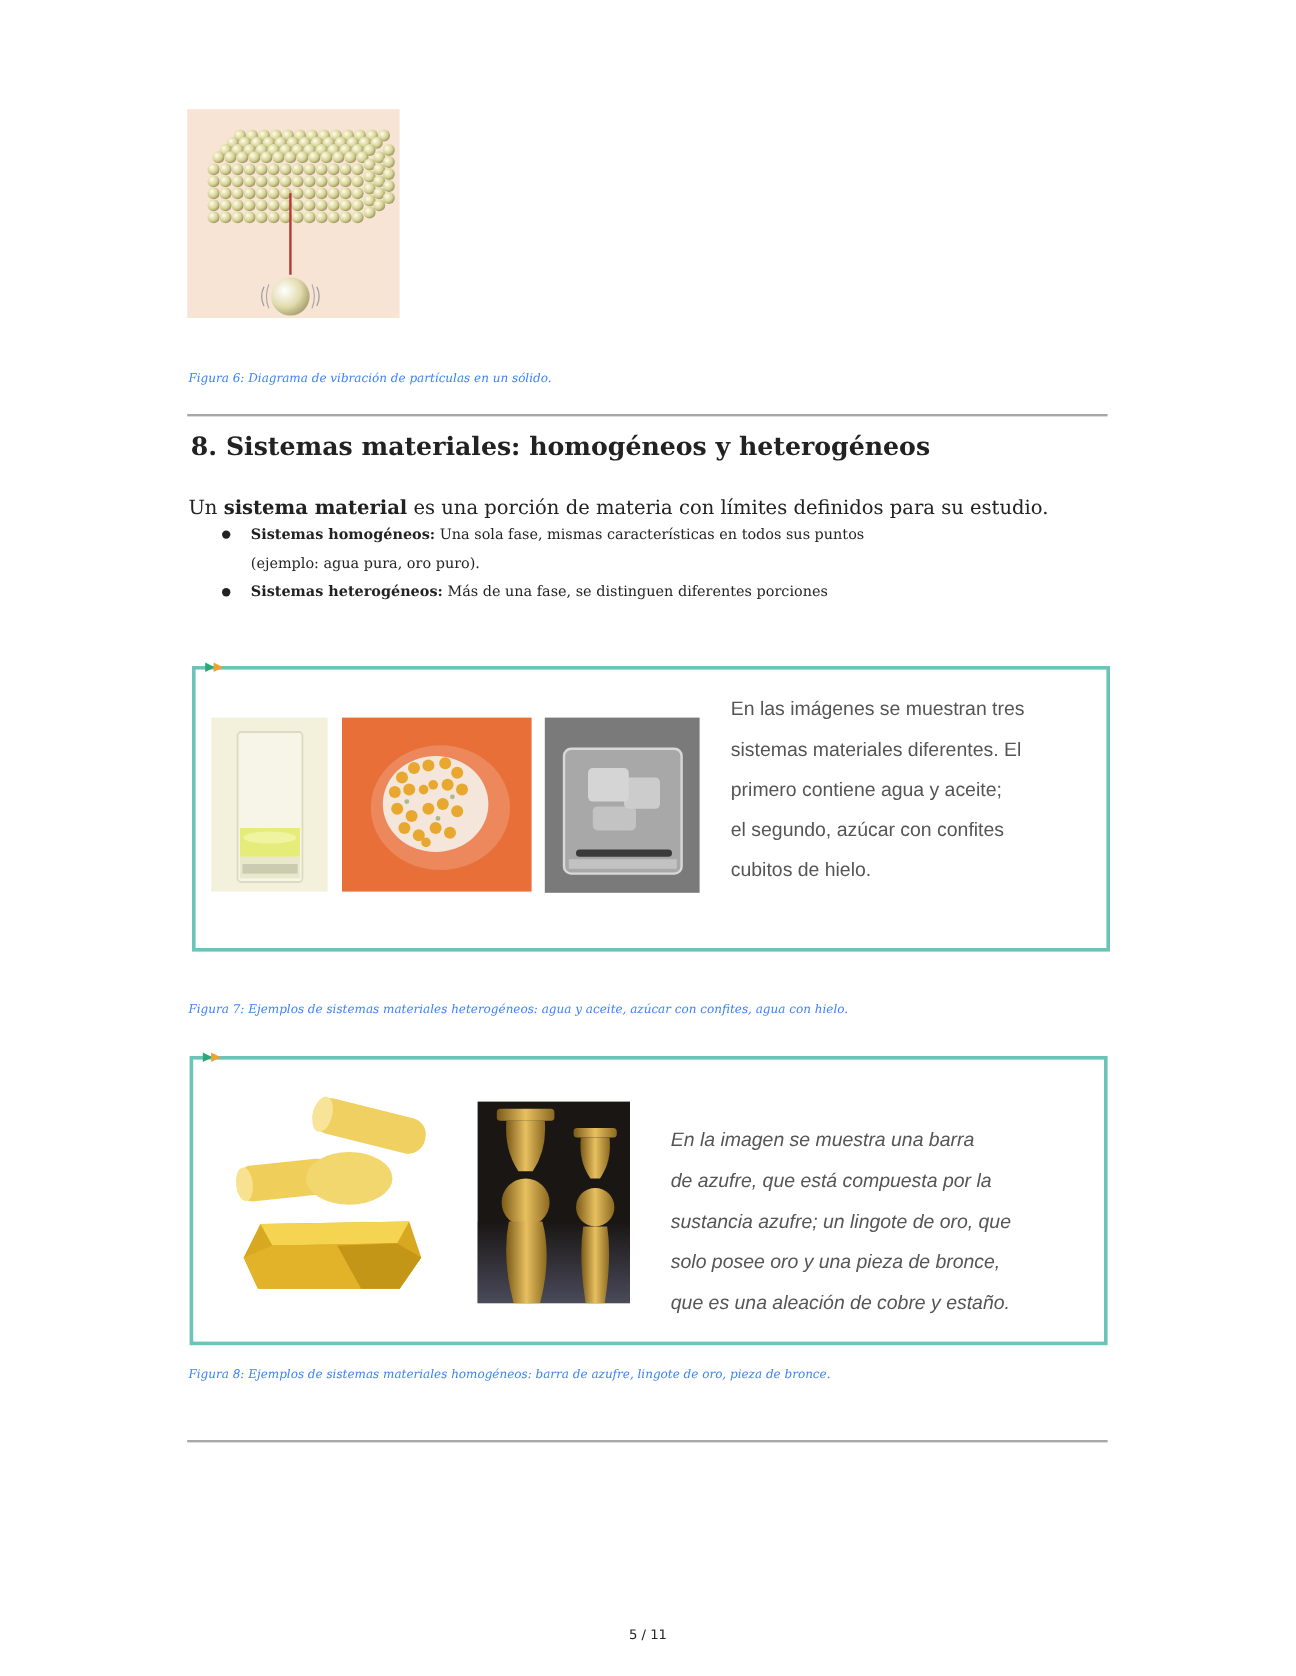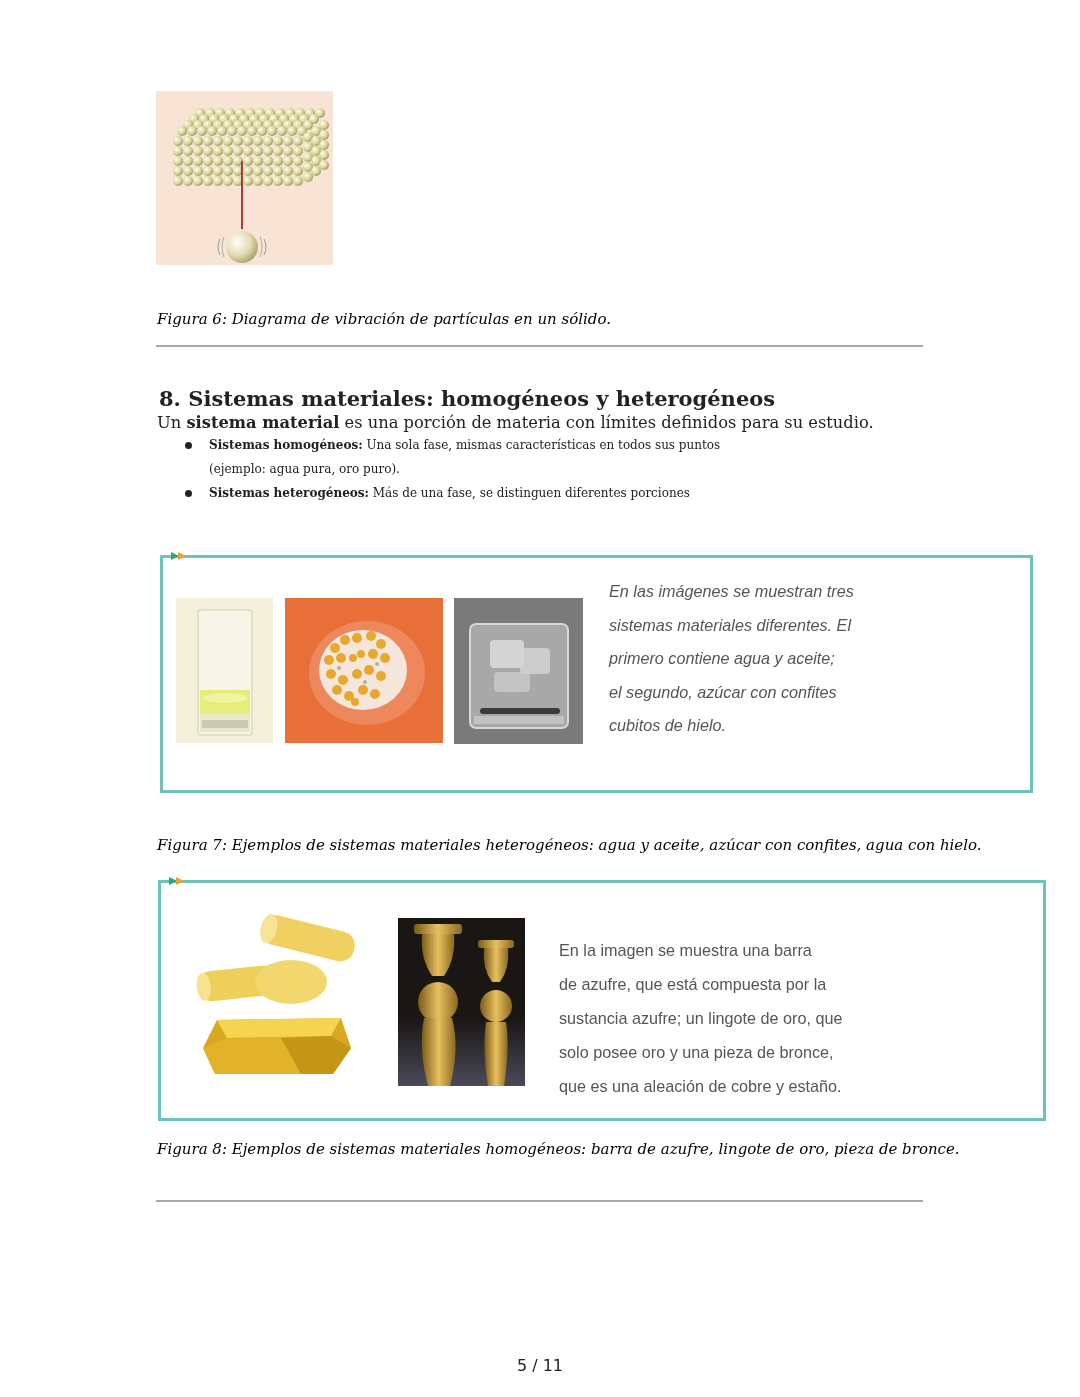--- a/index.html
+++ b/index.html
@@ -3,38 +3,38 @@
 <meta charset="utf-8">
 <style>
   html, body { margin: 0; padding: 0; background: #ffffff; }
   body { width: 1080px; height: 1397px; position: relative; overflow: hidden; font-family: "DejaVu Serif", serif; color: #222; }
   .abs { position: absolute; }
 
   
   .fig6 { left: 156px; top: 91px; width: 177px; height: 174px; background: #f8e4d4; overflow: hidden; }
   .fig6 svg { display: block; }
 
-  .caption { left: 157px; font-family: "DejaVu Serif", serif; font-style: italic; font-size: 15px; color: #000000; white-space: nowrap; }
+  .caption { left: 157px; font-family: "DejaVu Serif", serif; font-style: italic; font-size: 10px; color: #3b82f6; white-space: nowrap; }
   .hr { left: 156px; width: 767px; height: 2px; background: #a8a8a8; }
 
-  .h2 { left: 159px; top: 359px; font-family: "DejaVu Serif", serif; font-weight: bold; font-size: 21px; color: #222; white-space: nowrap; margin-top: 27px; }
+  .h2 { left: 159px; top: 359px; font-family: "DejaVu Serif", serif; font-weight: bold; font-size: 21px; color: #222; white-space: nowrap; }
   .intro { left: 157px; top: 392px; font-size: 16.3px; white-space: nowrap; margin-top: 21px; }
   .intro b { font-weight: bold; }
 
   .list { left: 185px; top: 433px; width: 740px; margin: 0; padding: 0; list-style: none; font-size: 12px; line-height: 24px; }
   .list li { position: relative; padding-left: 24px; }
   .list li .bullet { position: absolute; left: 0px; top: 9px; width: 7px; height: 7px; border-radius: 50%; background: #222; }
   .list li b { font-weight: bold; }
 
   
   .panel { left: 160px; border: 3px solid #6cc4b8; border-right-width: 3px; background: #fff; box-sizing: border-box; }
   .panel-marker { position: absolute; top: -7px; left: 6px; width: 24px; height: 10px; }
   .panel-text { position: absolute; font-family: "Liberation Sans", sans-serif; color: #555; font-size: 16.2px; }
 
-  .page-num { left: 0; width: 1080px; top: 1356px; text-align: center; font-family: "DejaVu Sans", sans-serif; font-size: 16px; color: #222; }
+  .page-num { left: 0; width: 1080px; top: 1356px; text-align: center; font-family: "DejaVu Sans", sans-serif; font-size: 11px; color: #222; }
 </style>
 </head>
 <body>
 
 <div class="abs fig6">
   <svg width="177" height="174" viewBox="0 0 177 174">
     <defs>
       <radialGradient id="ball" cx="0.35" cy="0.35" r="0.7">
         <stop offset="0" stop-color="#fffde8"></stop>
         <stop offset="0.6" stop-color="#d8d49a"></stop>
@@ -213,21 +213,21 @@
     <span class="bullet"></span>
     <b>Sistemas homogéneos:</b><span> Una sola fase, mismas características en todos sus puntos</span><br>
     <span>(ejemplo: agua pura, oro puro).</span>
   </li>
   <li>
     <span class="bullet"></span>
     <b>Sistemas heterogéneos:</b><span> Más de una fase, se distinguen diferentes porciones</span><br>
   </li>
 </ul>
 
-<div class="abs panel" style="top:555px; width:873px; height:238px;font-style:italic;">
+<div class="abs panel" style="top:555px; width:765px; height:238px;">
   <svg class="panel-marker" viewBox="0 0 24 10">
     <polygon points="2,1 10,5 2,9" fill="#2aa878"></polygon>
     <polygon points="9,1 17,5 9,9" fill="#f0a030"></polygon>
   </svg>
 
   <div class="abs" style="left:13px; top:40px; width:97px; height:145px; background:#f3f0dc;">
     <svg width="97" height="145" viewBox="0 0 97 145">
       <rect x="22" y="12" width="54" height="125" rx="3" fill="#f7f5e8" stroke="#dedac0" stroke-width="1.5"></rect>
       <rect x="24" y="92" width="50" height="24" fill="#e6ec7a"></rect>
       <ellipse cx="49" cy="100" rx="22" ry="5" fill="#f0f4a0"></ellipse>
@@ -286,21 +286,21 @@
     <div>En las imágenes se muestran tres</div>
     <div>sistemas materiales diferentes. El</div>
     <div>primero contiene agua y aceite;</div>
     <div>el segundo, azúcar con confites</div>
     <div>cubitos de hielo.</div>
   </div>
 </div>
 
 <div class="abs caption" style="top:836px;">Figura 7: Ejemplos de sistemas materiales heterogéneos: agua y aceite, azúcar con confites, agua con hielo.</div>
 
-<div class="abs panel" style="top:880px; width:888px; height:241px; left:158px;">
+<div class="abs panel" style="top:880px; width:765px; height:241px; left:158px;font-style:italic;">
   <svg class="panel-marker" viewBox="0 0 24 10">
     <polygon points="2,1 10,5 2,9" fill="#2aa878"></polygon>
     <polygon points="9,1 17,5 9,9" fill="#f0a030"></polygon>
   </svg>
 
   <div class="abs" style="left:20px; top:15px; width:180px; height:195px;">
     <svg width="180" height="195" viewBox="0 0 180 195">
 
       <g transform="rotate(14 90 30)">
         <rect x="80" y="16" width="96" height="30" rx="14" fill="#f0d060"></rect>

